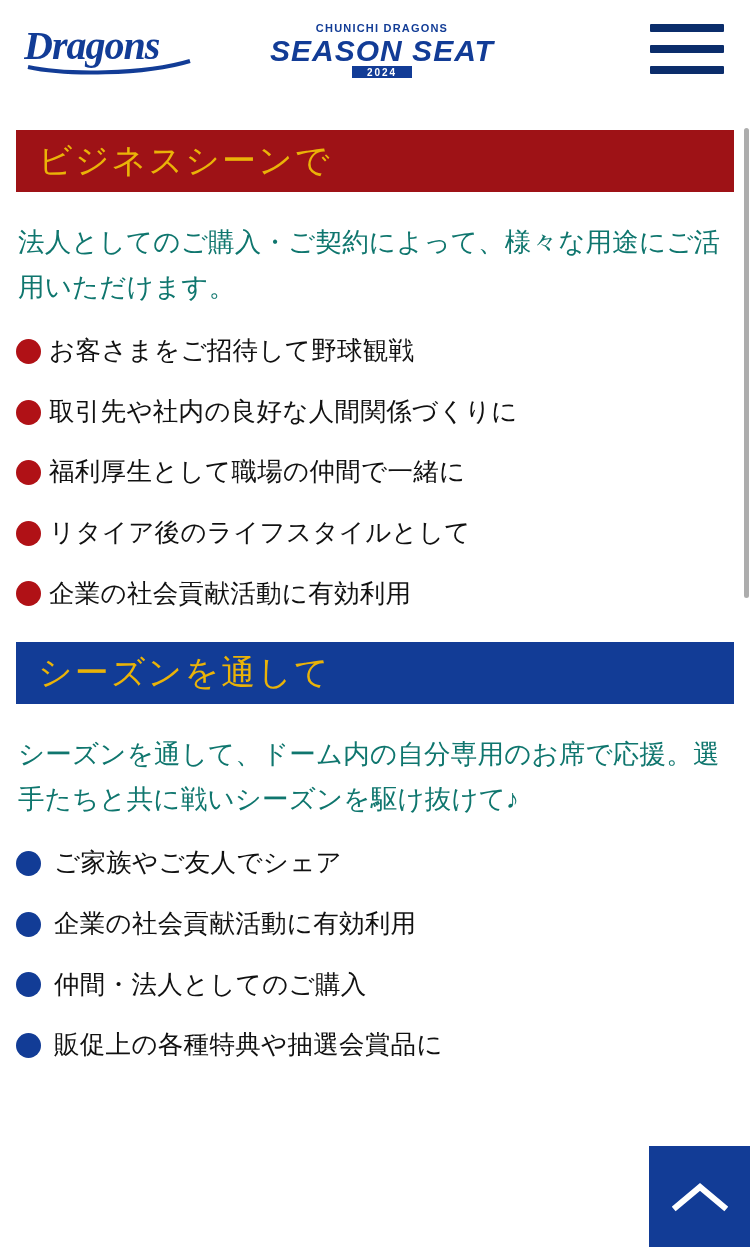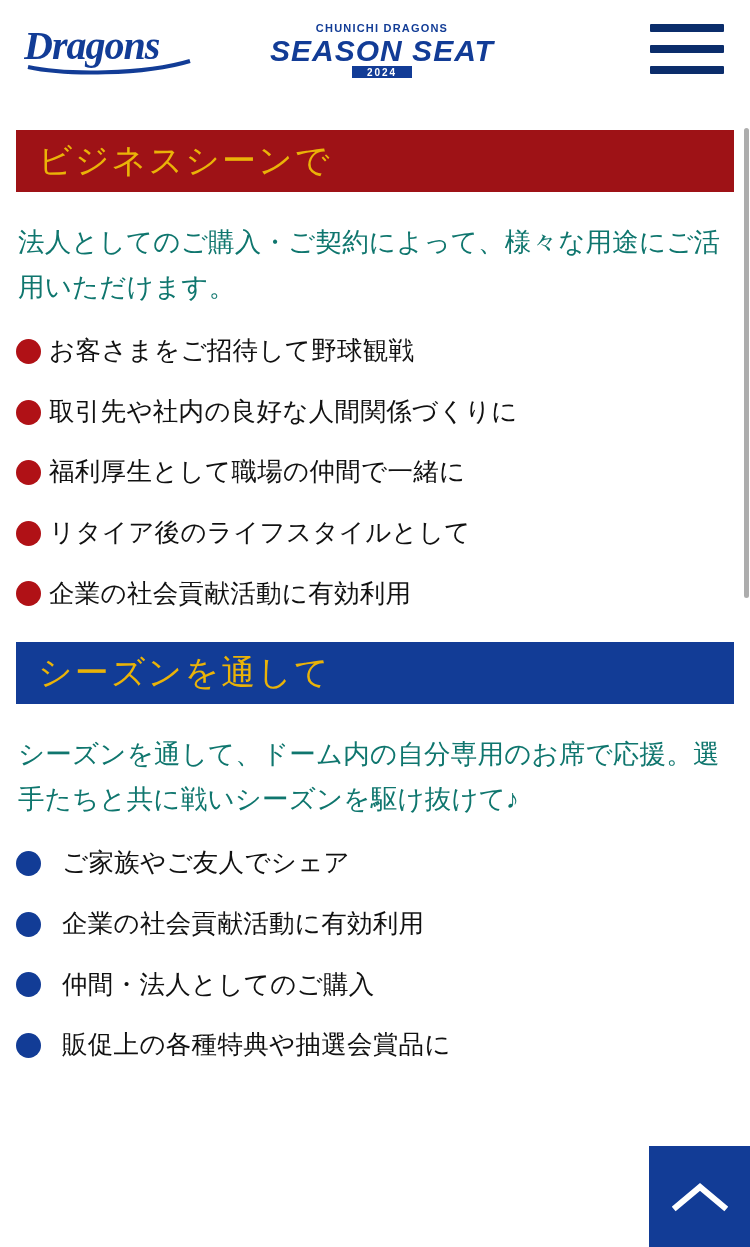--- a/index.html
+++ b/index.html
@@ -125,21 +125,21 @@
     height: 25px;
     border-radius: 50%;
     margin-right: 8px;
     position: relative;
     top: 1px;
   }
   .dot.red  { background: #b01116; }
   .dot.blue { background: #123c96; }
 
   .list-red li .txt { margin-left: 0; }
-  .list-blue li .txt { margin-left: 13px; text-align: center; }
+  .list-blue li .txt { margin-left: 5px; text-align: center; }
 
   
   .pagetop {
     position: absolute;
     right: 0;
     bottom: 0;
     width: 101px;
     height: 101px;
     background: #123c96;
     display: flex;

